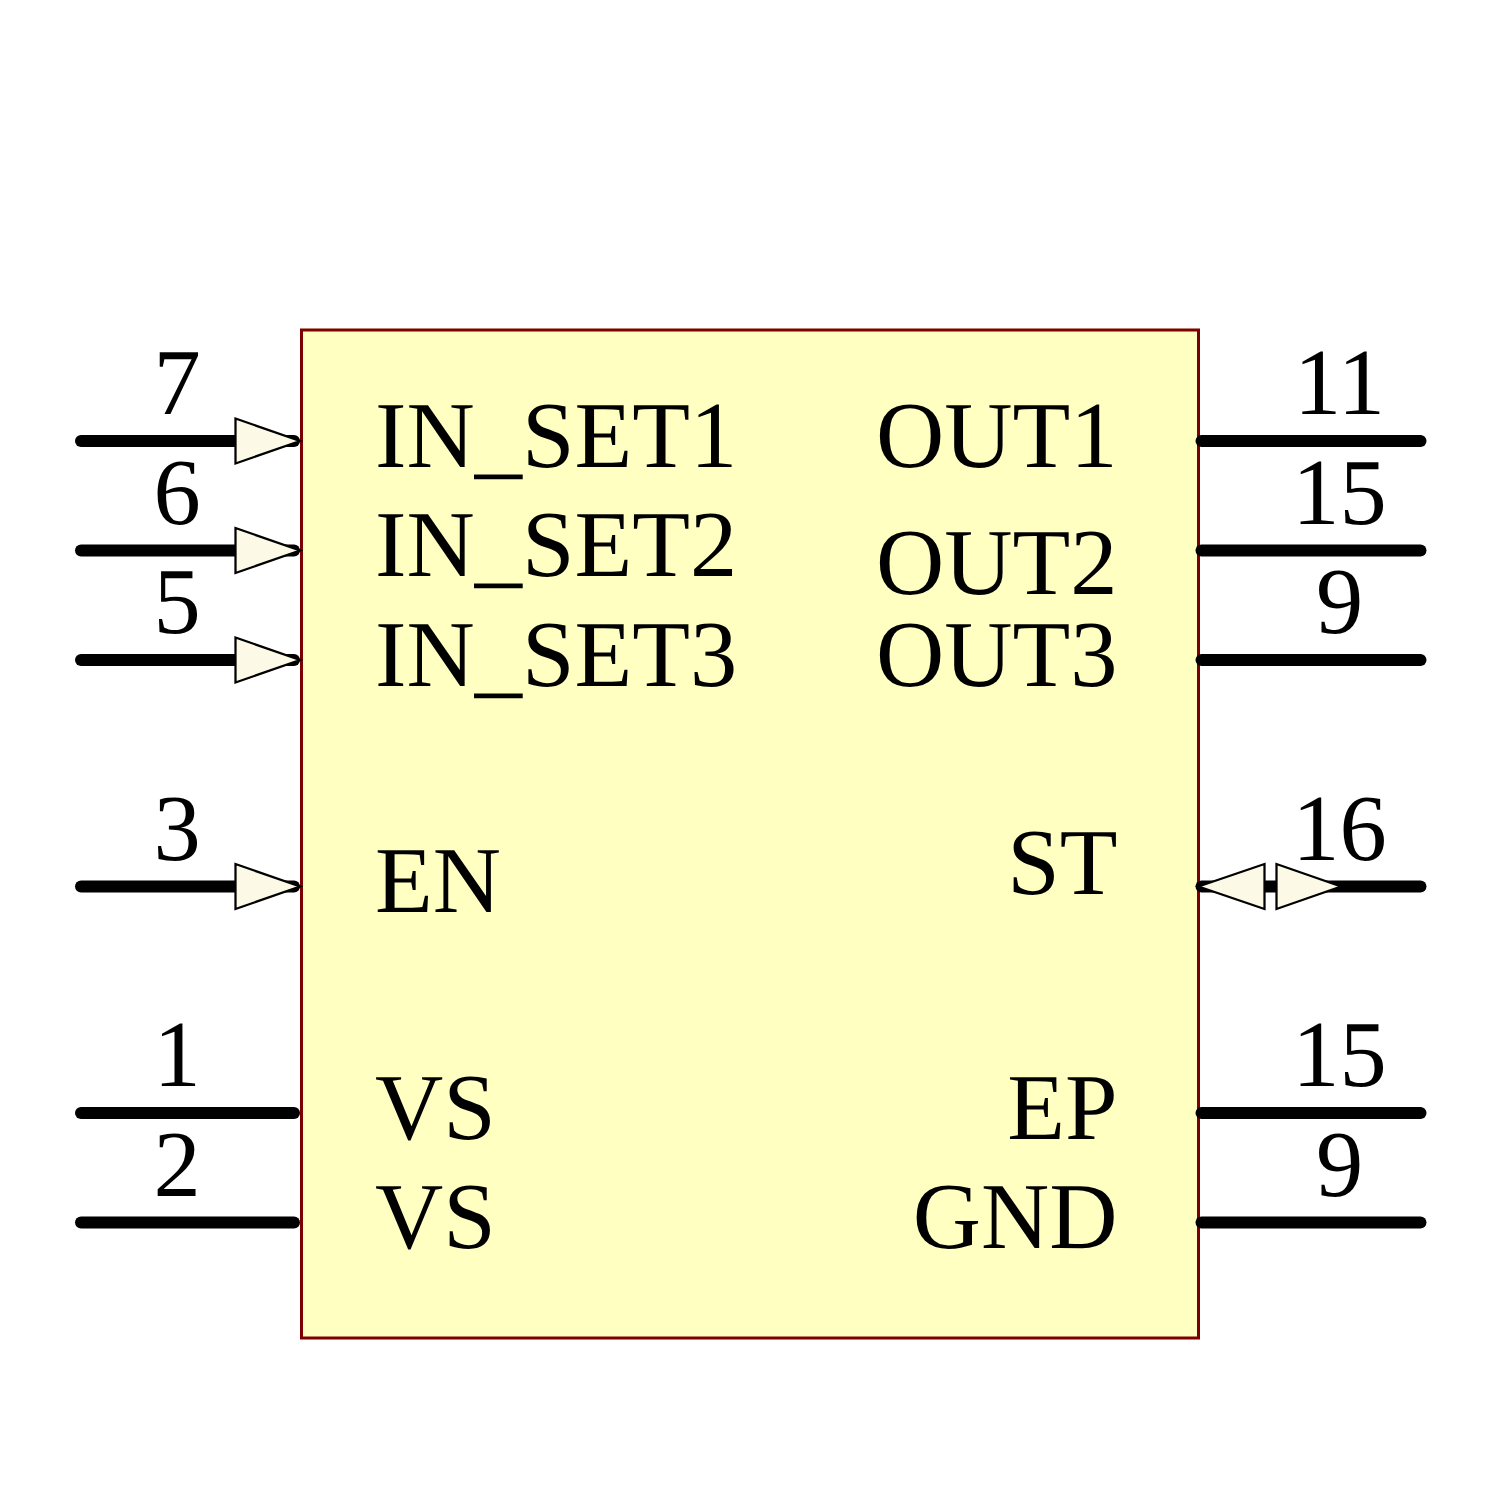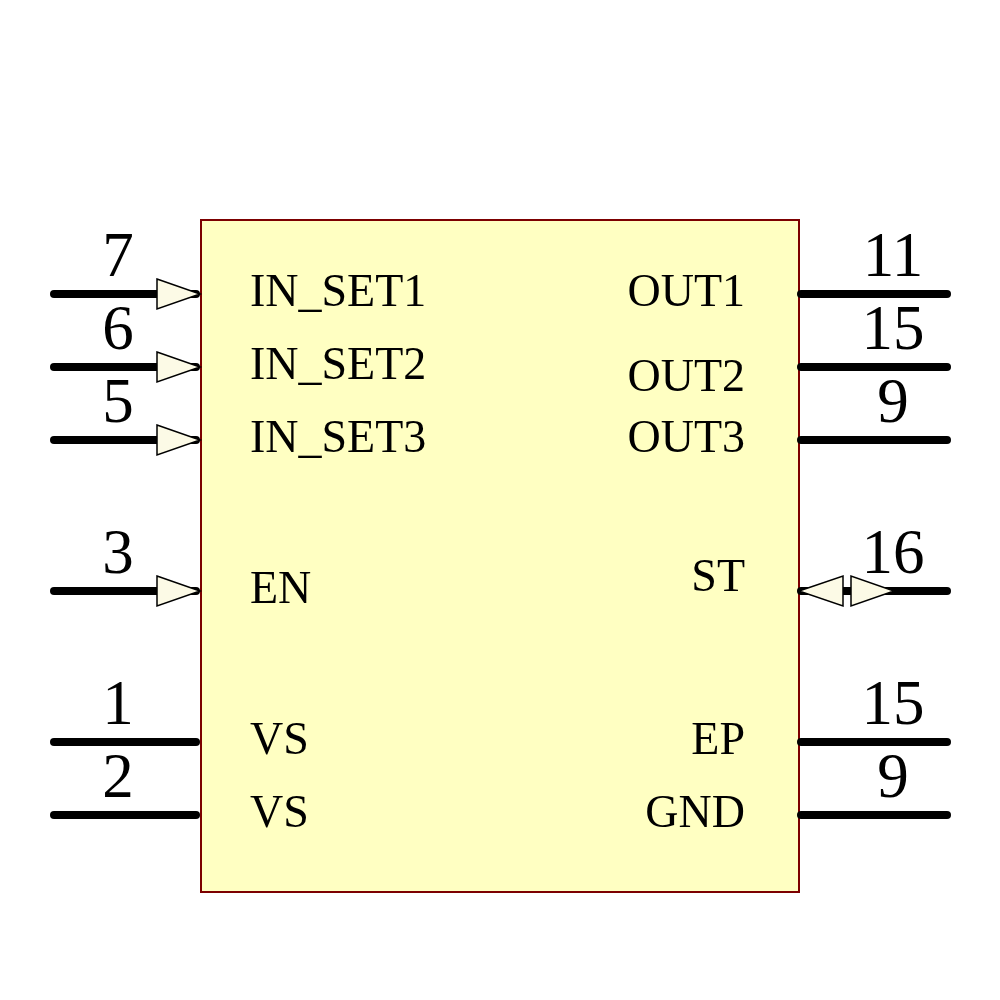--- a/index.html
+++ b/index.html
@@ -46,21 +46,21 @@
     position: absolute;
     font-size: 63px;
     line-height: 63px;
     text-align: center;
     white-space: nowrap;
   }
   .lnum { left: 50px;  width: 136px; }
   .rnum { left: 820px; width: 146px; }
   .plabel {
     position: absolute;
-    font-size: 46px;
+    font-size: 63px;
     line-height: 63px;
     white-space: nowrap;
   }
   .llabel { left: 250px; text-align: left; }
   .rlabel { right: 255px; text-align: right; }
 </style>
 </head>
 <body>
 
 <div id="canvas">

